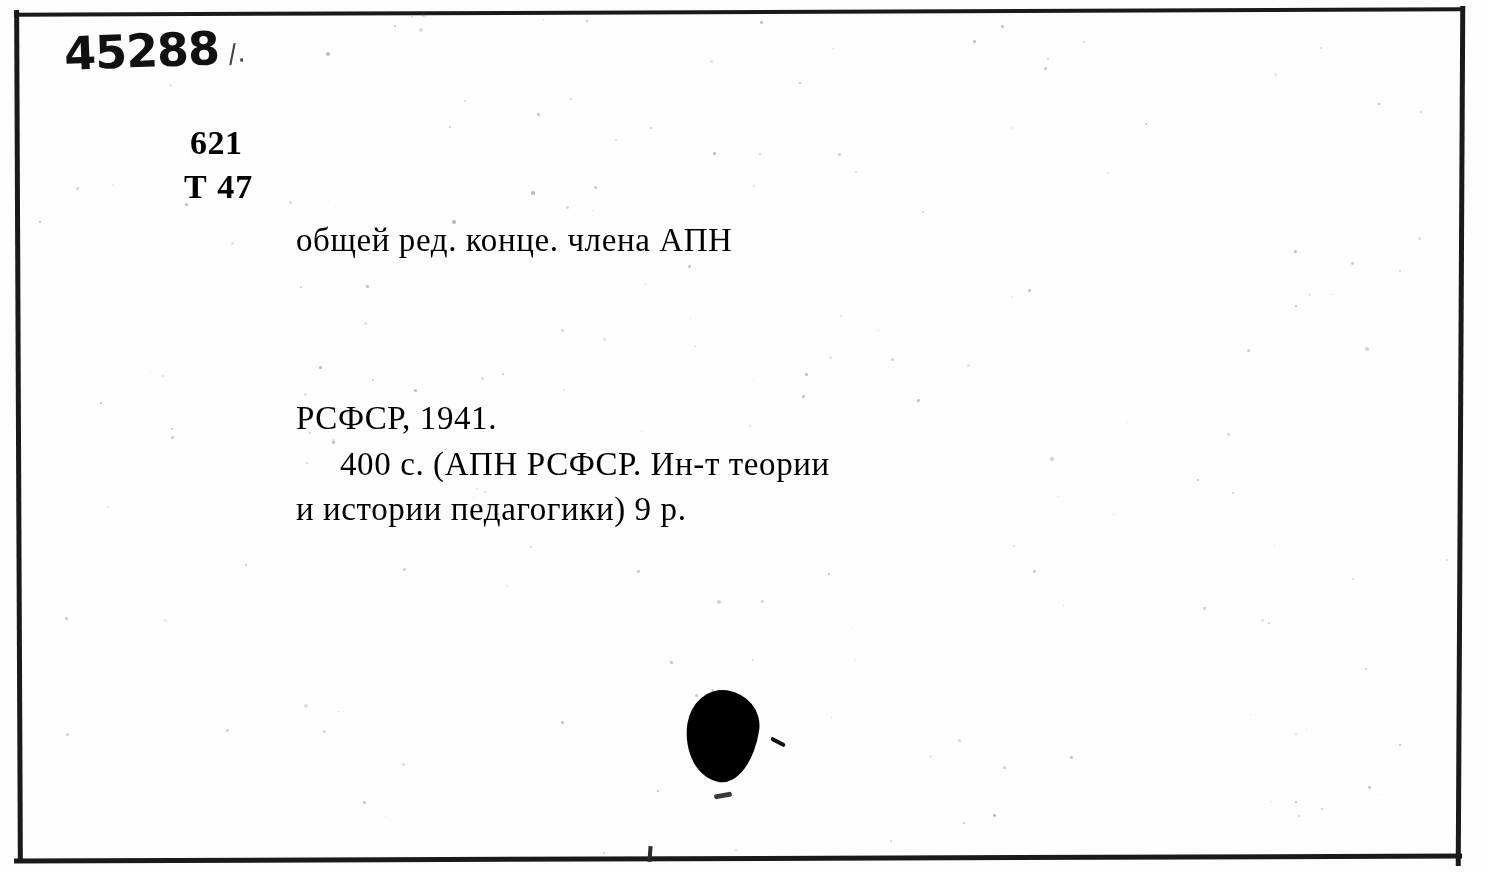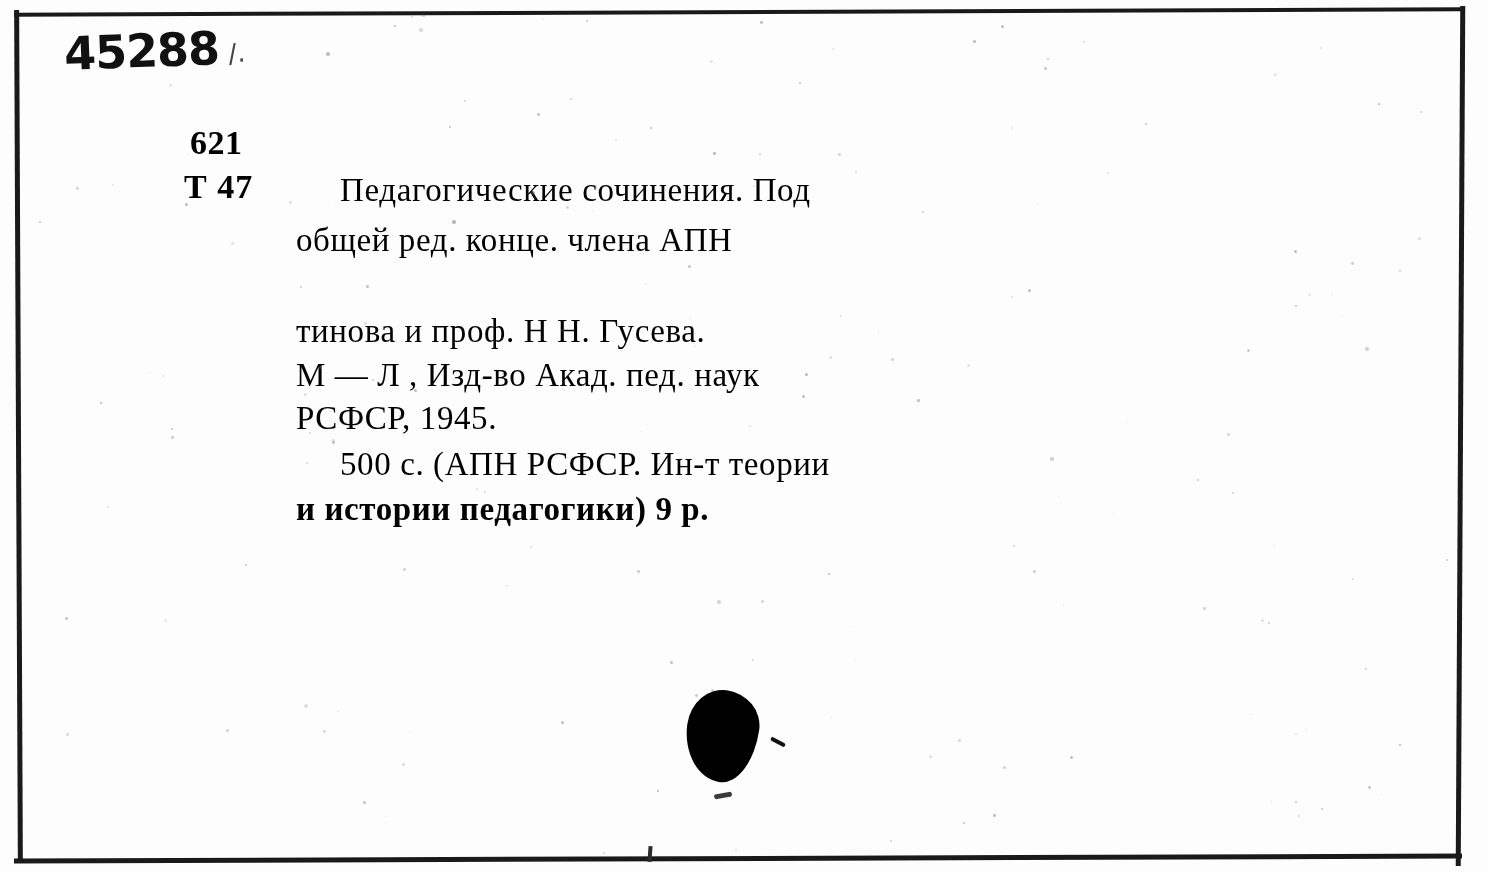--- a/index.html
+++ b/index.html
@@ -98,21 +98,21 @@
   }
   .indent { left: 340px; }
 
   #l1 { top: 172px; }
   #l2 { top: 222px; }
   #l3 { top: 268px; }
   #l4 { top: 313px; }
   #l5 { top: 357px; }
   #l6 { top: 400px; }
   #l7 { top: 446px; }
-  #l8 { top: 491px; font-weight: bold; }
+  #l8 { top: 491px; }
   #l9 { top: 536px; }
 
   
   #blot {
     position: absolute;
     left: 686px;
     top: 690px;
     width: 72px;
     height: 92px;
     background: #000;
@@ -159,26 +159,23 @@
   <div class="edge" id="edge-top"></div>
   <div class="edge" id="edge-bottom"></div>
 
   <div id="accession">45288</div>
   <div id="accession-tail">/.</div>
 
   <div id="class-num">621</div>
   <div id="cutter-num">Т 47</div>
 
 
-  <div class="body-line indent" id="l1">Педагогические сочинения. Под</div>
   <div class="body-line" id="l2">общей ред. конце. члена АПН</div>
-  <div class="body-line" id="l4">тинова и проф. Н  Н. Гусева.</div>
-  <div class="body-line" id="l5">М — Л , Изд-во Акад. пед. наук</div>
-  <div class="body-line" id="l6">РСФСР, 1945.</div>
-  <div class="body-line indent" id="l7">500 с. (АПН РСФСР. Ин-т теории</div>
+  <div class="body-line" id="l6">РСФСР, 1941.</div>
+  <div class="body-line indent" id="l7">400 с. (АПН РСФСР. Ин-т теории</div>
   <div class="body-line" id="l8">и истории педагогики) 9 р.</div>
 
   <div id="blot"></div>
   <div id="blot-tail"></div>
   <div id="blot-dot"></div>
   <div id="bottom-tick"></div>
 
   <div id="speckles">
       <div class="speck" style="width: 3px; height: 3px; left: 802px; top: 395px; opacity: 0.8;"></div>
       <div class="speck" style="width: 2px; height: 2px; left: 1420px; top: 111px; opacity: 0.52;"></div>

